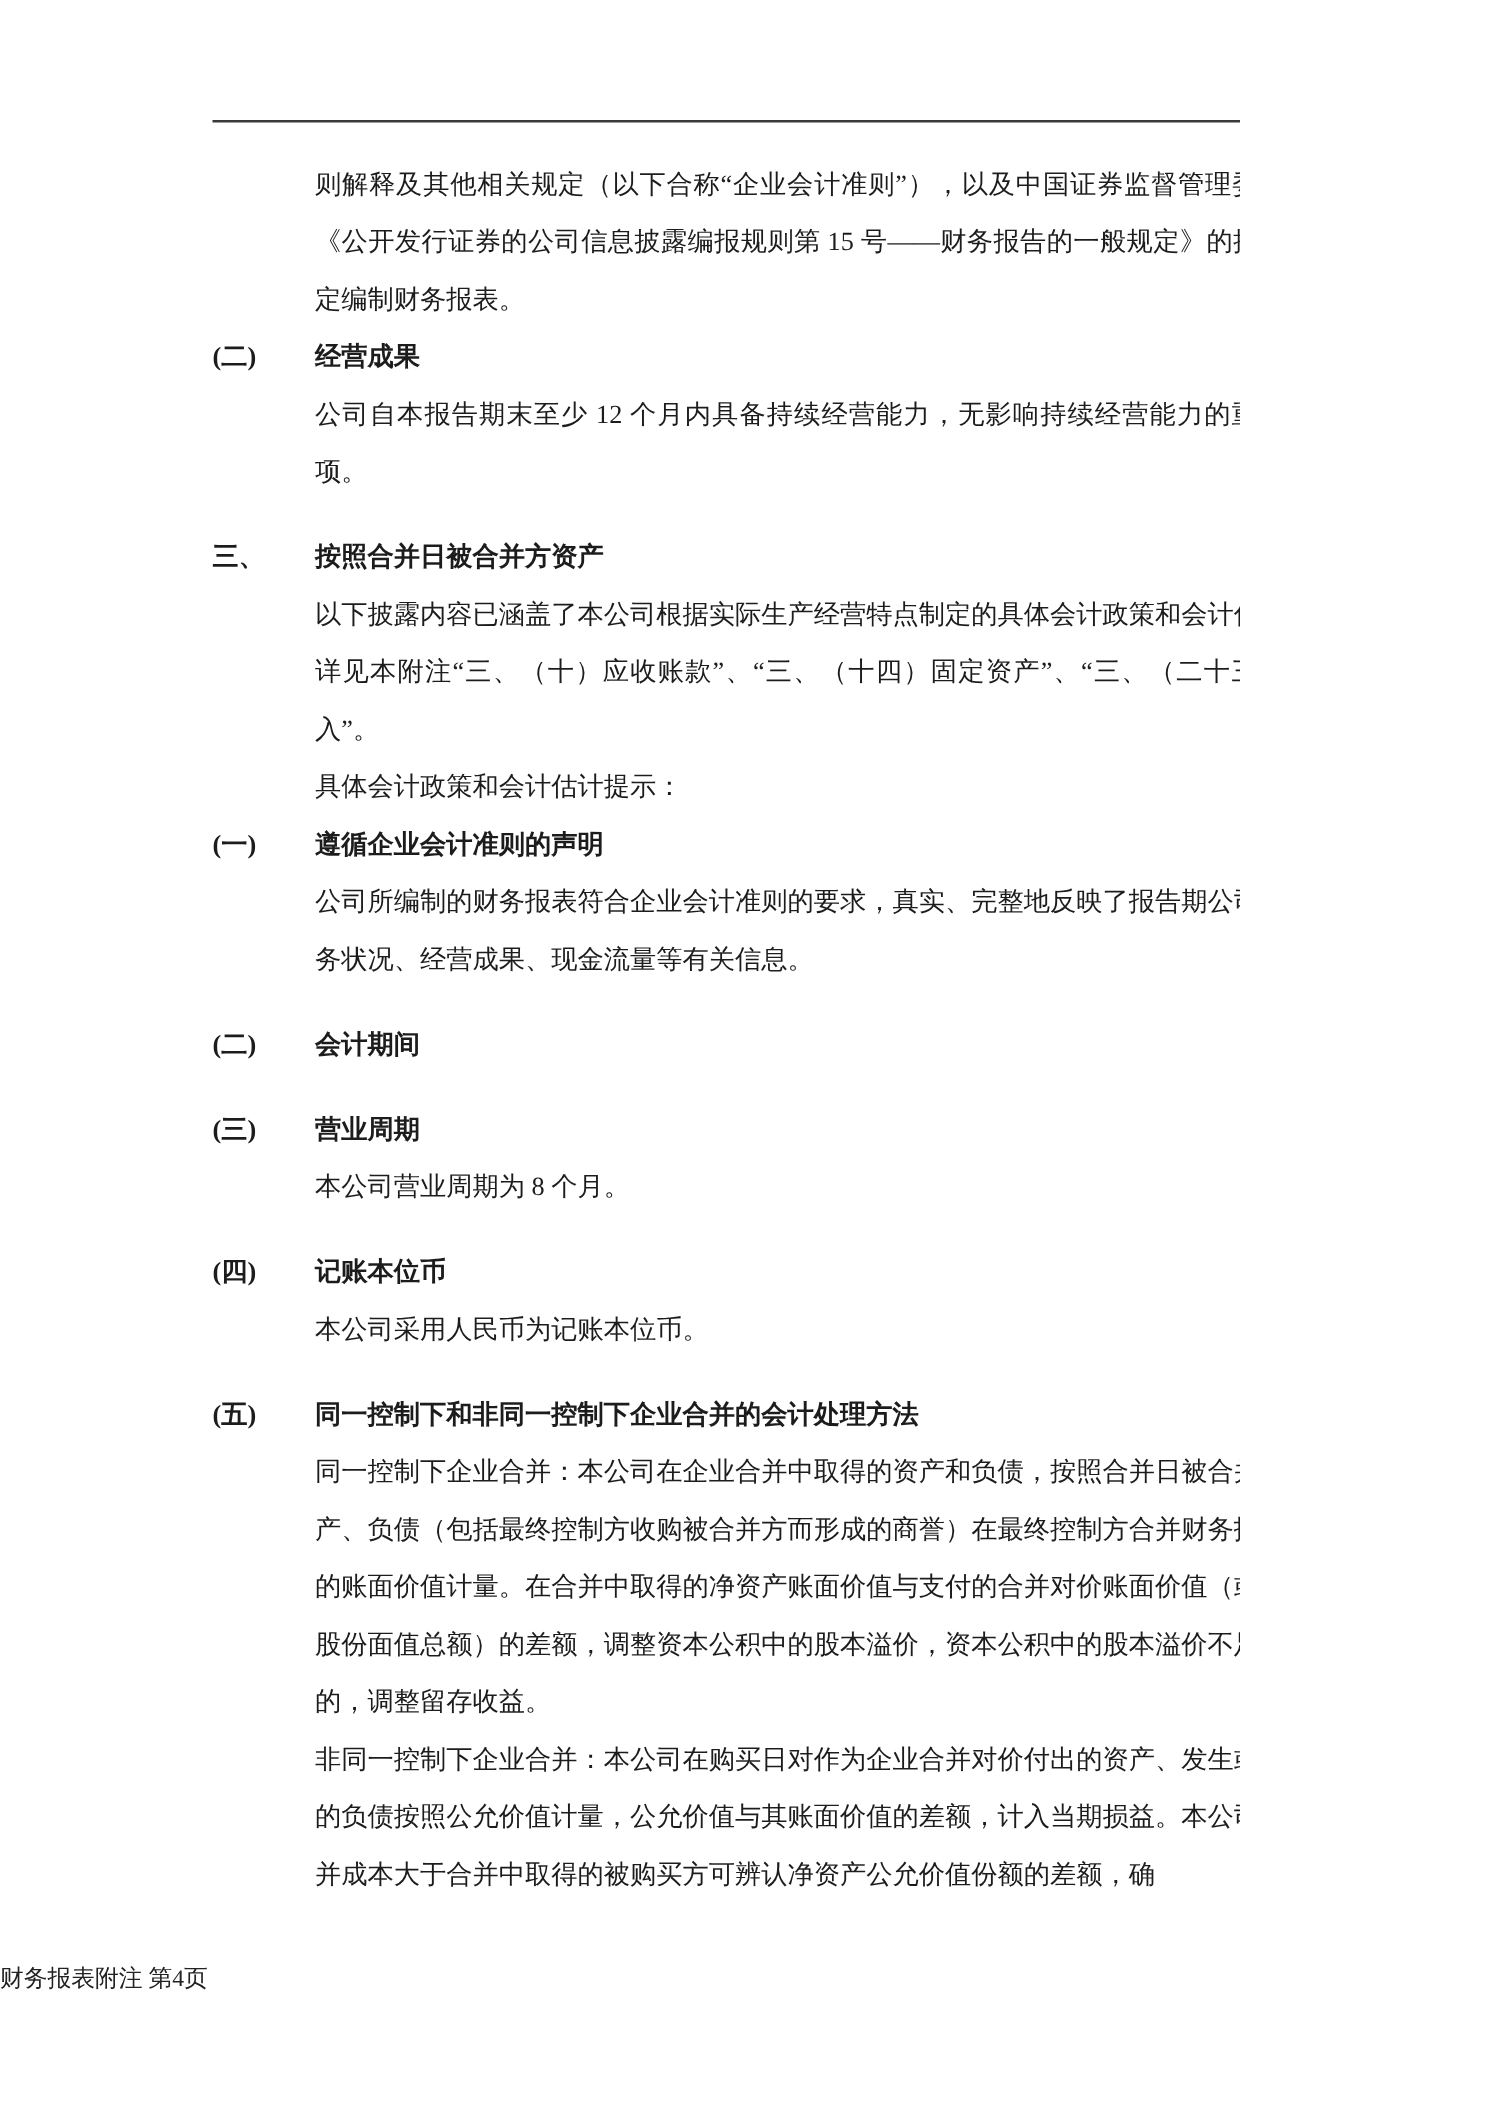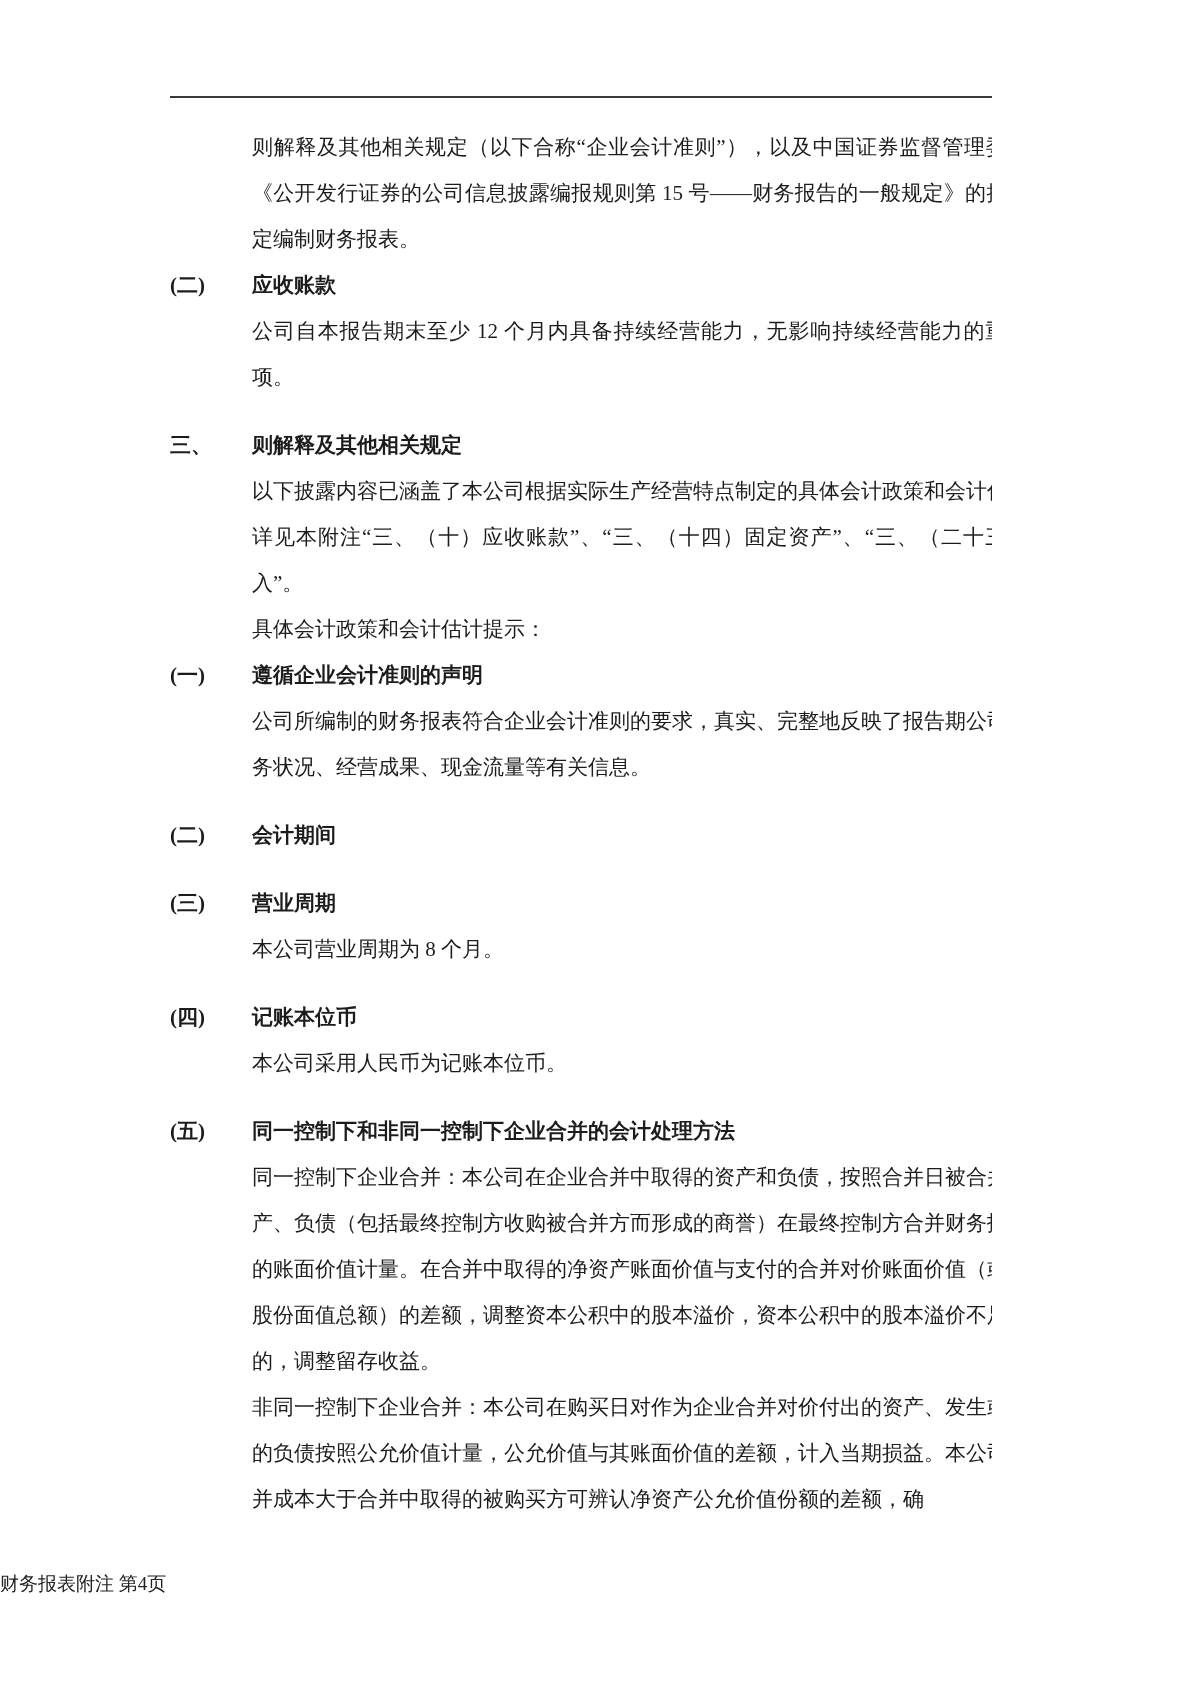--- a/index.html
+++ b/index.html
@@ -84,29 +84,29 @@
     <div class="row">
       <div class="label-col"></div>
       <div class="body-col">
         <p class="body-text">则解释及其他相关规定（以下合称“企业会计准则”），以及中国证券监督管理委员会《公开发行证券的公司信息披露编报规则第 15 号——财务报告的一般规定》的披露规定编制财务报表。</p>
       </div>
     </div>
 
     <div class="row">
       <div class="label-col">(二)</div>
       <div class="body-col">
-        <div class="section-title">应收账款</div>
+        <div class="section-title">经营成果</div>
         <p class="body-text">公司自本报告期末至少 12 个月内具备持续经营能力，无影响持续经营能力的重大事项。</p>
       </div>
     </div>
 
     <div class="row gap">
       <div class="label-col">三、</div>
       <div class="body-col">
-        <div class="section-title">则解释及其他相关规定</div>
+        <div class="section-title">按照合并日被合并方资产</div>
         <p class="body-text">以下披露内容已涵盖了本公司根据实际生产经营特点制定的具体会计政策和会计估计。详见本附注“三、（十）应收账款”、“三、（十四）固定资产”、“三、（二十三）收入”。</p>
         <p class="body-text">具体会计政策和会计估计提示：</p>
       </div>
     </div>
 
     <div class="row">
       <div class="label-col">(一)</div>
       <div class="body-col">
         <div class="section-title">遵循企业会计准则的声明</div>
         <p class="body-text">公司所编制的财务报表符合企业会计准则的要求，真实、完整地反映了报告期公司的财务状况、经营成果、现金流量等有关信息。</p>

